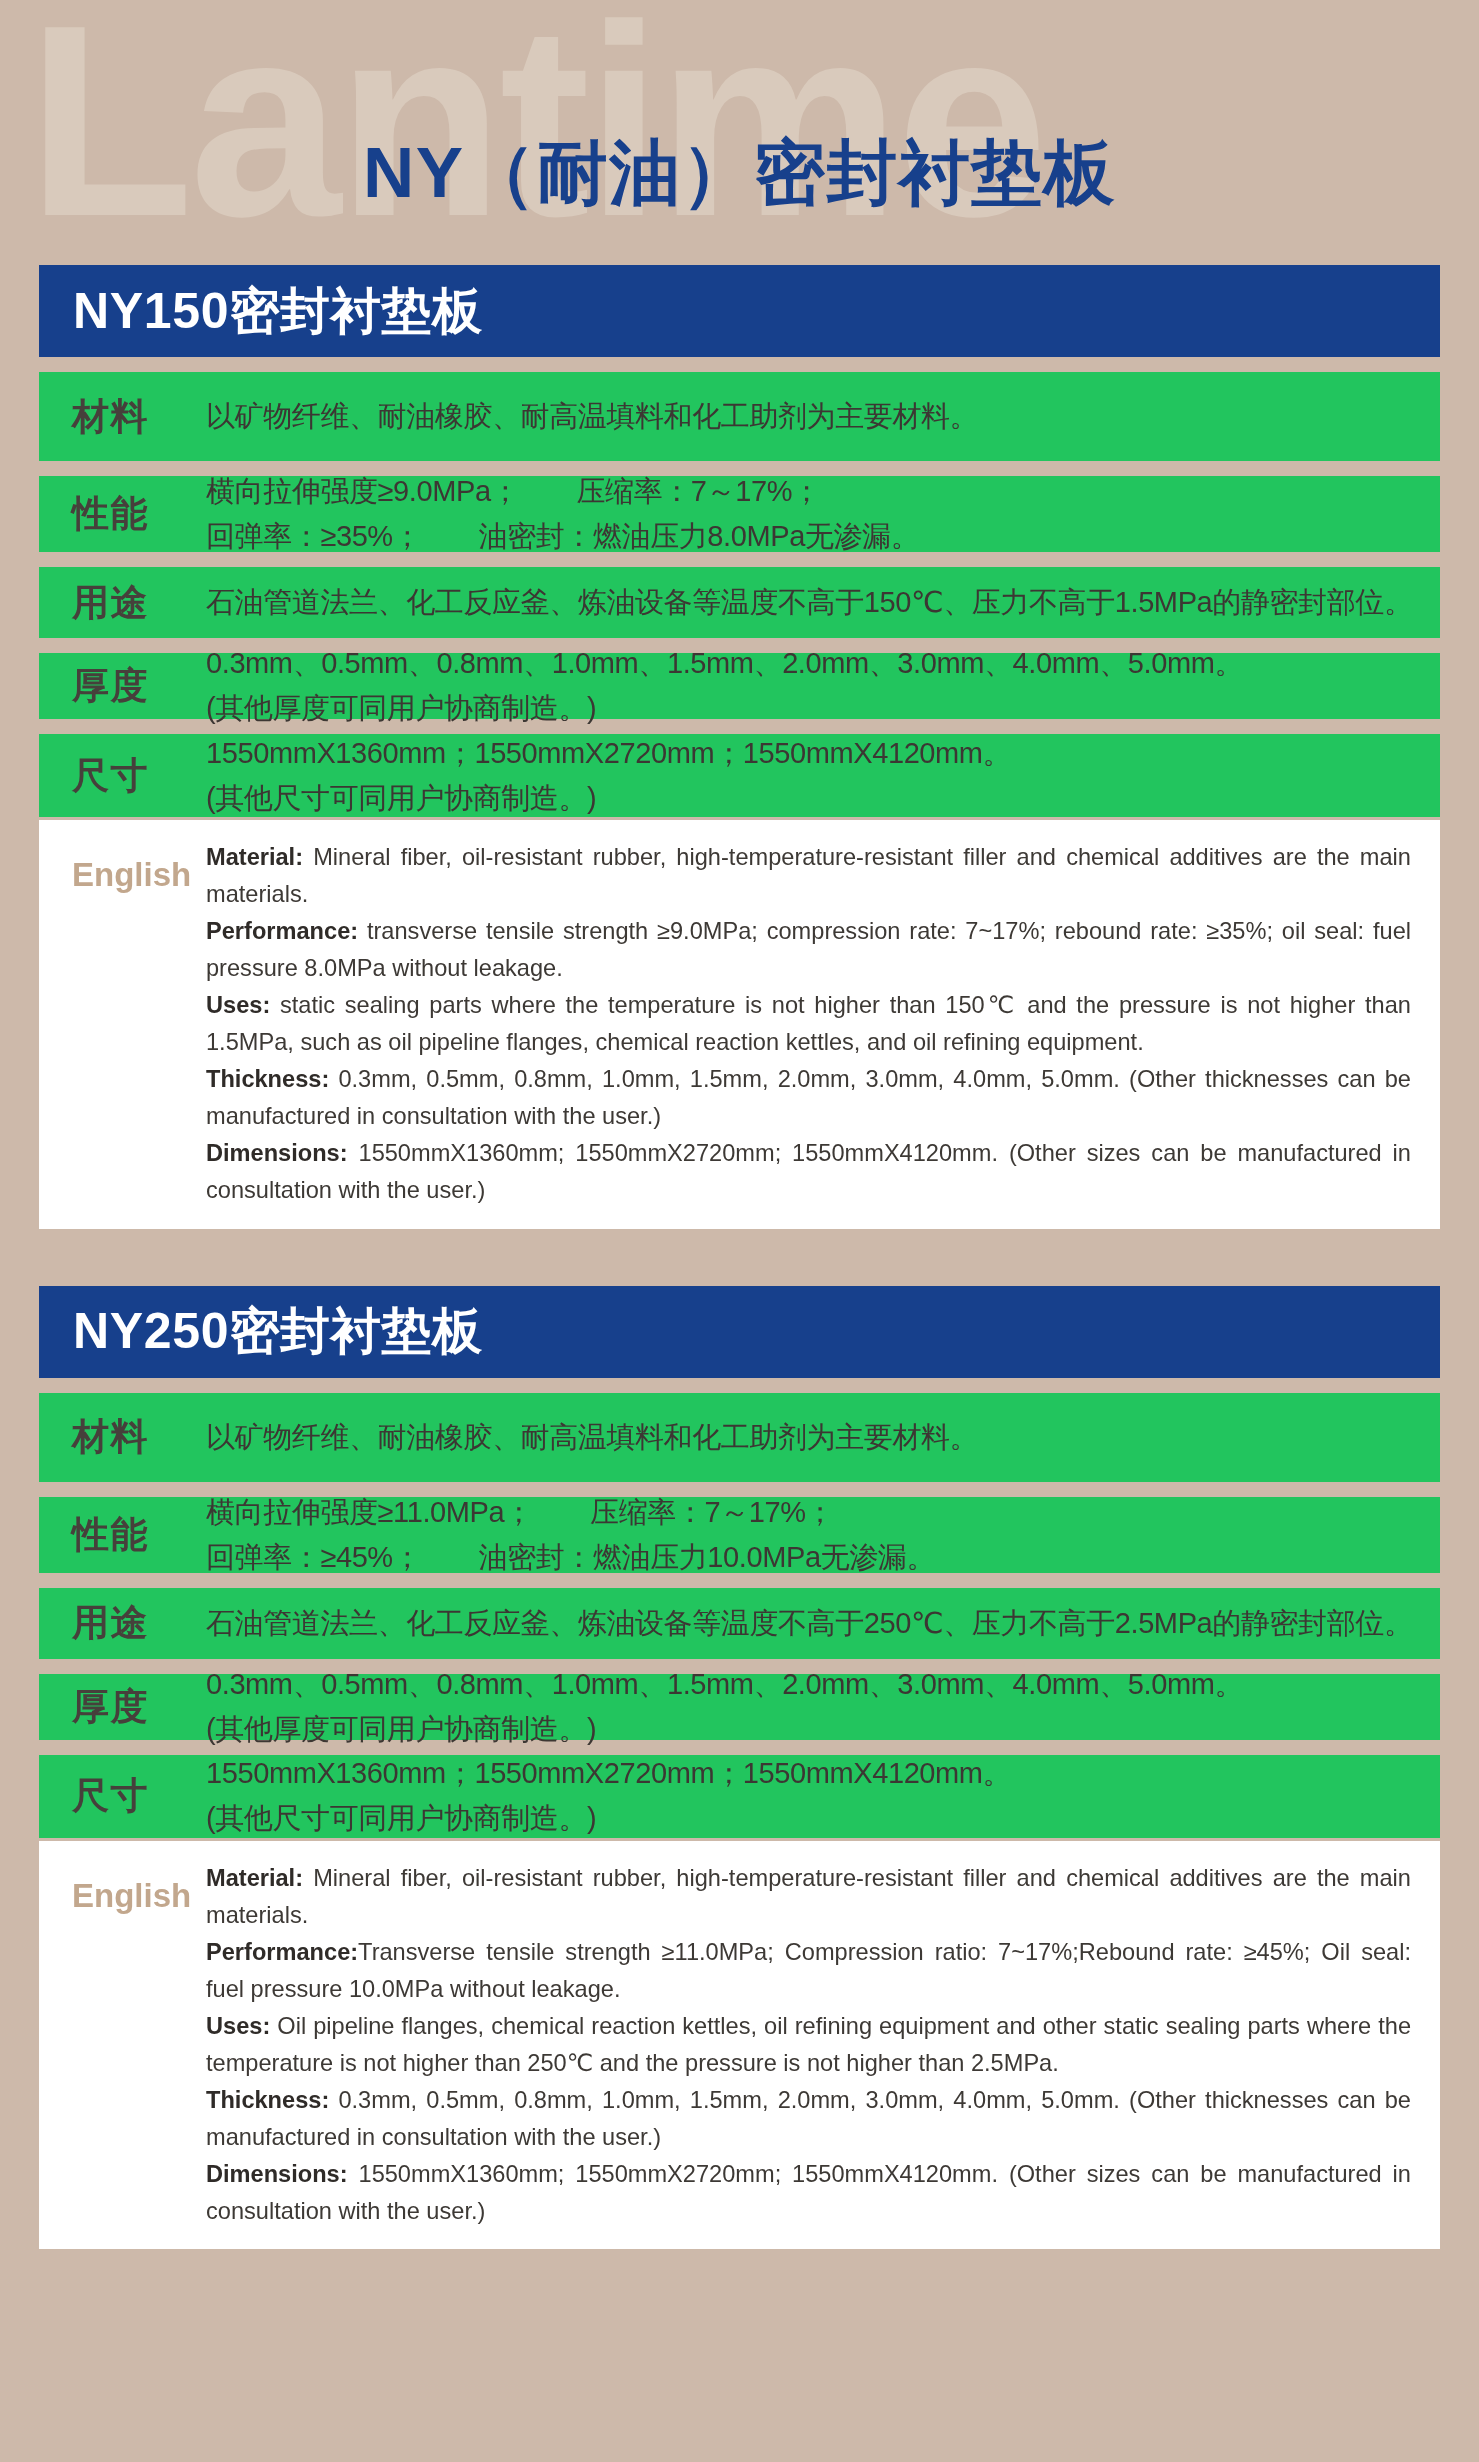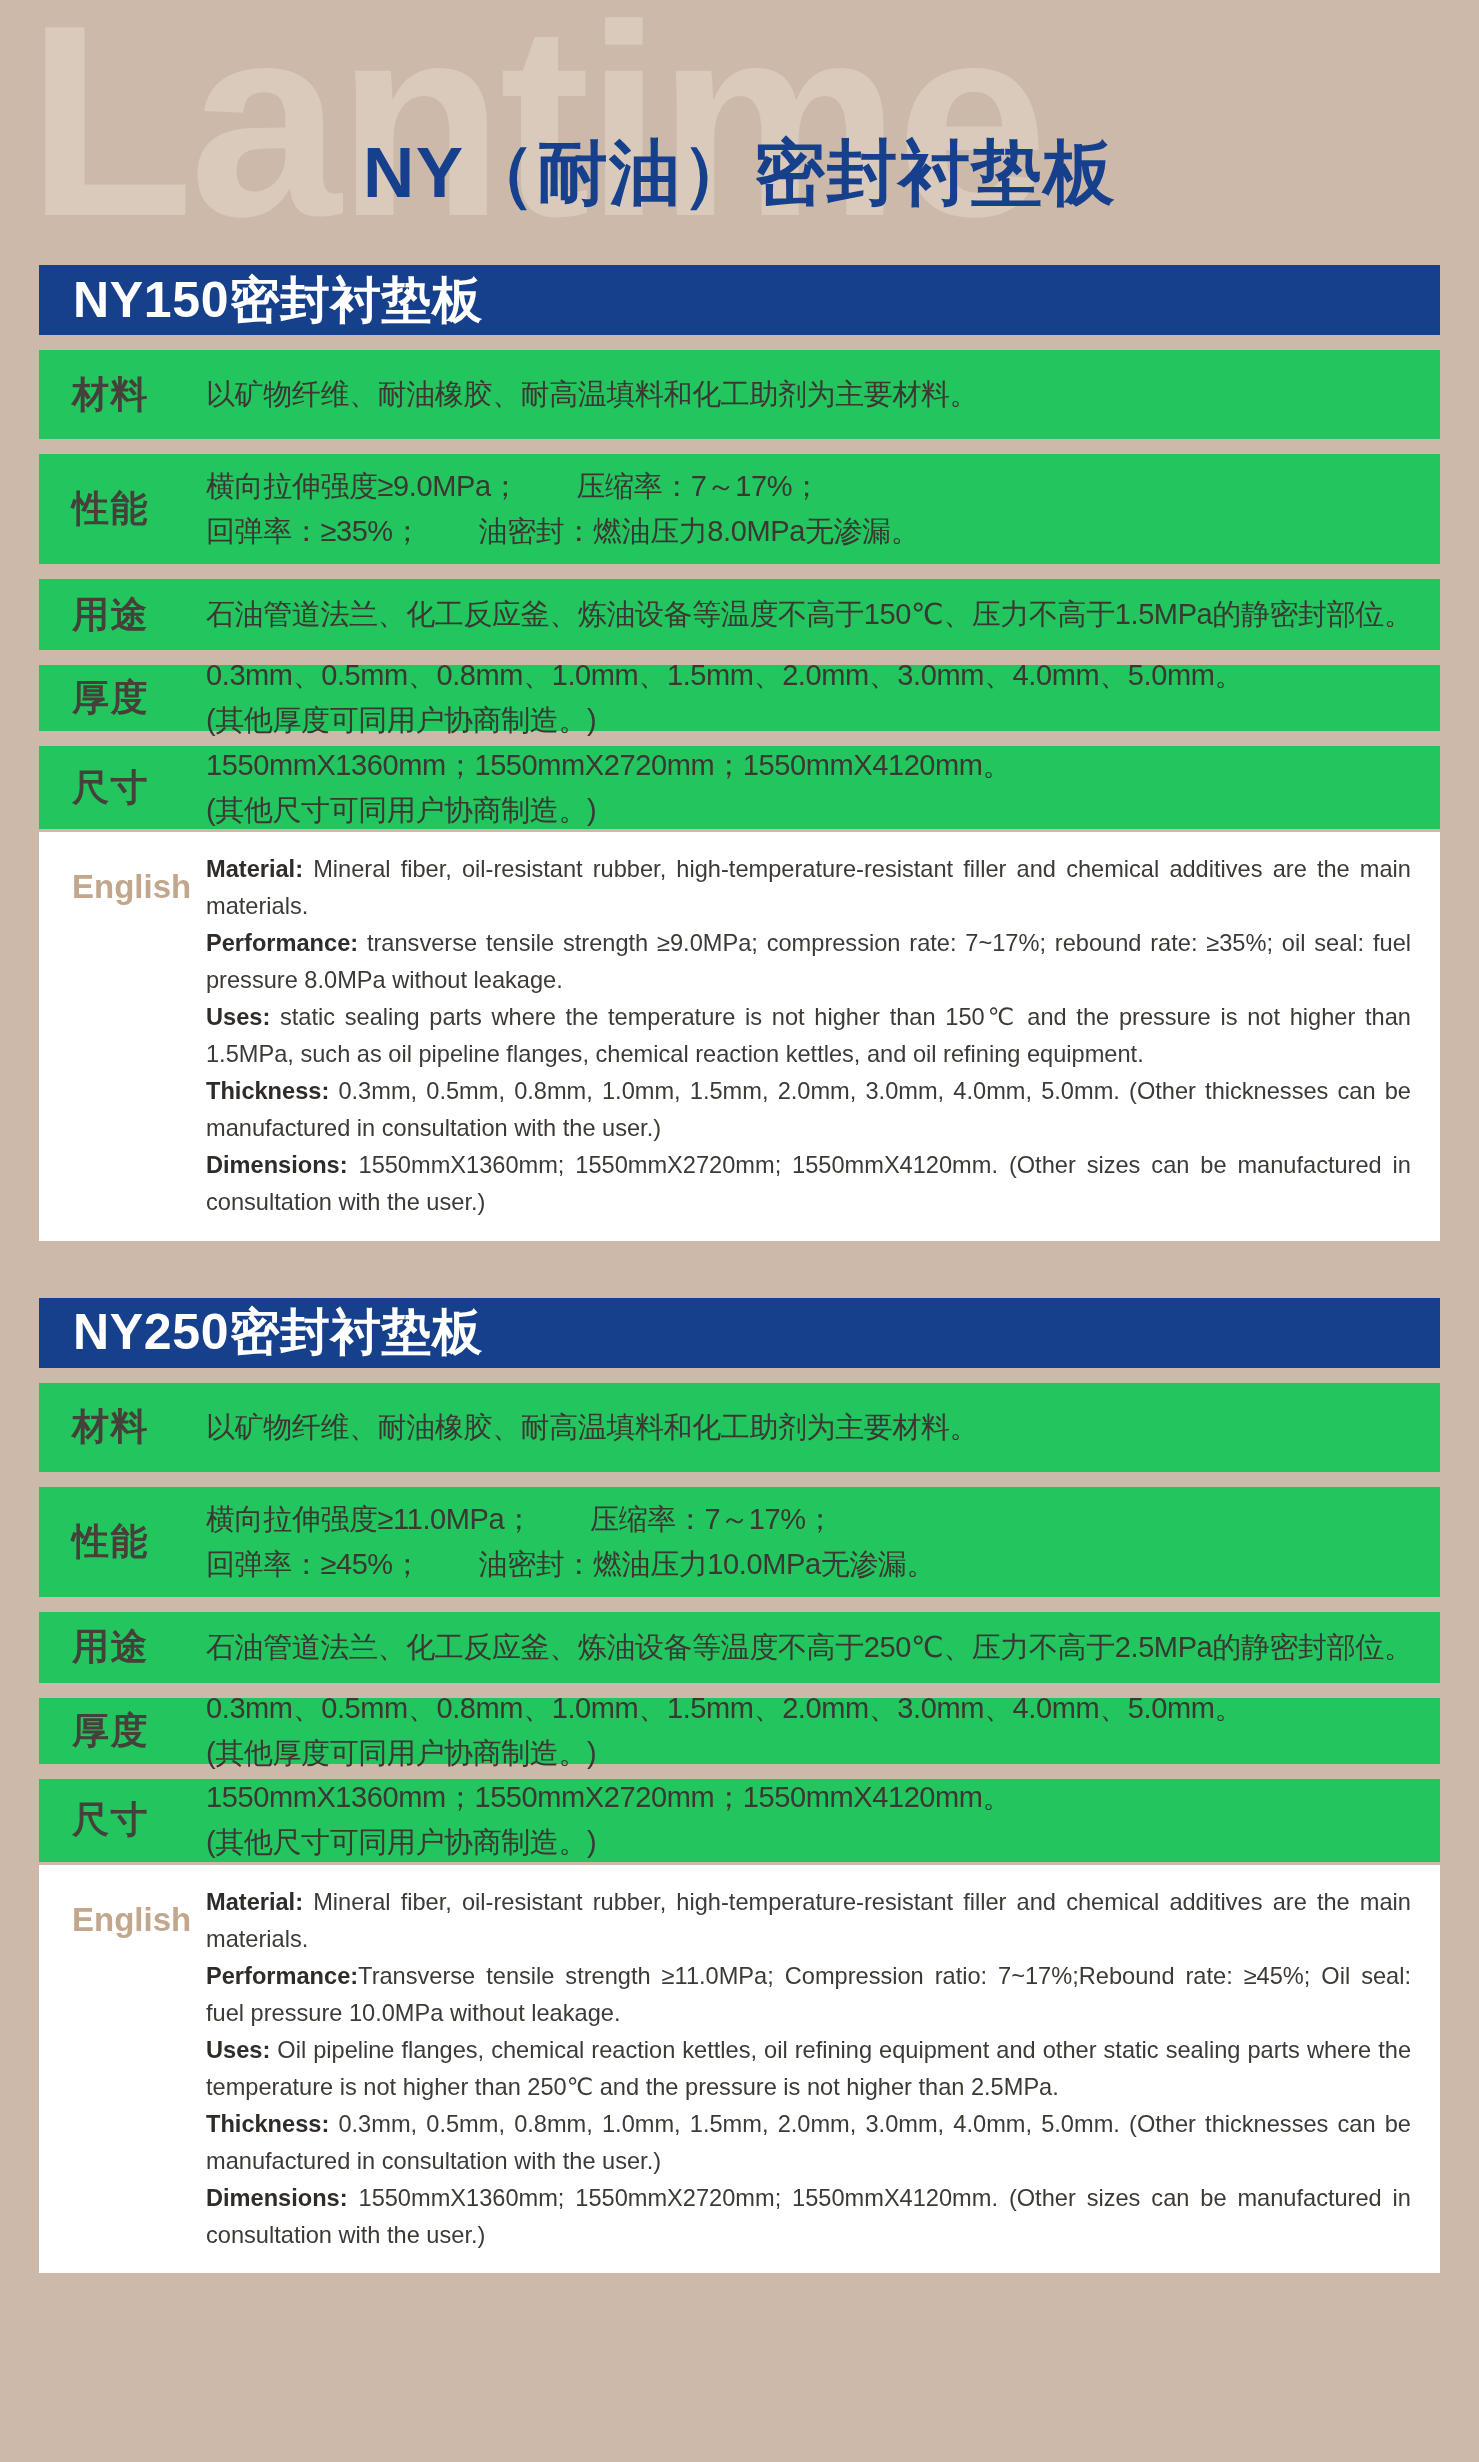--- a/index.html
+++ b/index.html
@@ -37,39 +37,39 @@
     line-height:1.2;
     font-weight:bold;
     color:#17408c;
     letter-spacing:1.4px;
     text-align:center;
   }
   .section{position:relative;z-index:2;}
   .section + .section{margin-top:57px;}
   .section-bar{
     background:#17408c;
-    height:70px;
+    height:92px;
     display:flex;
     align-items:center;
     padding-left:34px;
   }
   .section-bar .bar-text{
     color:#ffffff;
     font-size:50px;
     font-weight:bold;
     letter-spacing:0.7px;
   }
   .spec-row{
     background:#22c55e;
     margin-top:15px;
     display:flex;
     align-items:center;
   }
   .rh-0{height:89px;}
-  .rh-1{height:110px;}
+  .rh-1{height:76px;}
   .rh-2{height:71px;}
   .rh-3{height:66px;}
   .rh-4{height:83px;}
   .row-label{
     flex:0 0 167px;
     box-sizing:border-box;
     padding-left:33px;
     font-size:37px;
     font-weight:bold;
     color:#46403b;

